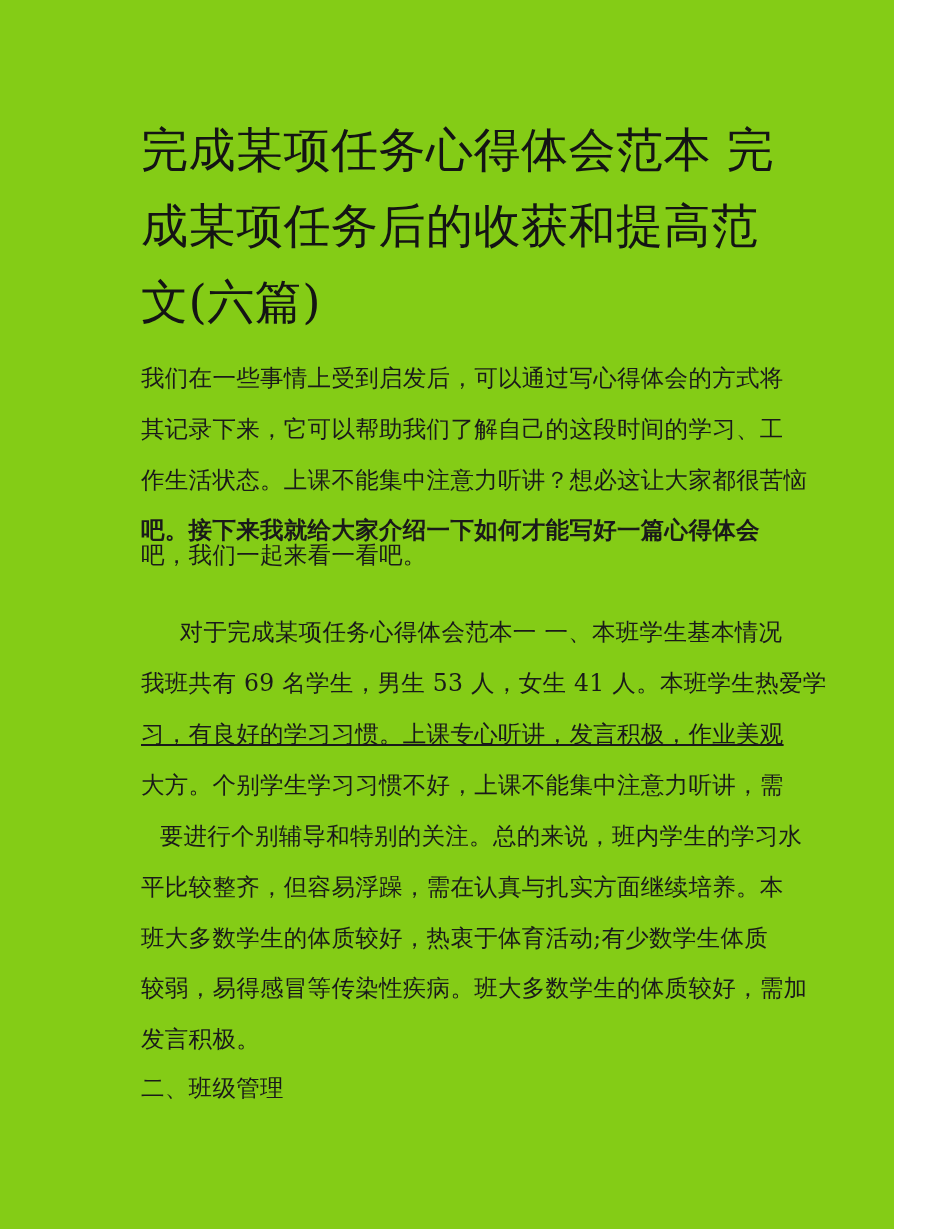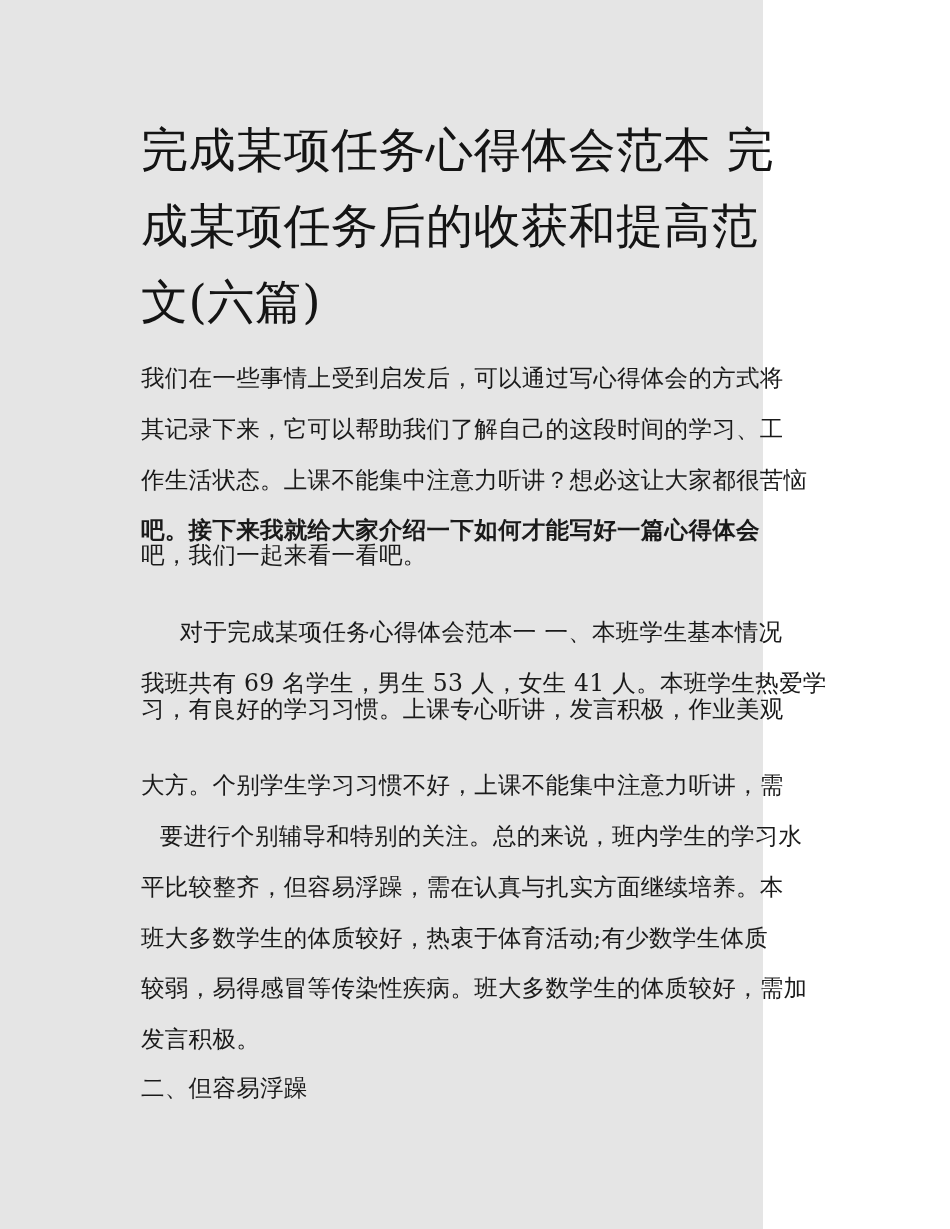--- a/index.html
+++ b/index.html
@@ -12,23 +12,23 @@
       height: 1229px;
       position: relative;
       overflow: hidden;
       font-family: "DejaVu Serif", "Liberation Serif", serif;
       color: #111111;
     }
     .page {
       position: absolute;
       left: 0;
       top: 0;
-      width: 763px;
+      width: 894px;
       height: 1229px;
-      background: #e5e5e5;
+      background: #84cc16;
     }
     .title {
       position: absolute;
       left: 141px;
       top: 112px;
       width: 680px;
       margin: 0;
       font-size: 47px;
       font-weight: normal;
       line-height: 76px;
@@ -66,24 +66,24 @@
     <div class="body-line" style="top:414px;">其记录下来，它可以帮助我们了解自己的这段时间的学习、工</div>
     <div class="body-line" style="top:465px;">作生活状态。上课不能集中注意力听讲？想必这让大家都很苦恼</div>
     <div class="body-line" style="top:515px;font-weight:bold;">吧。接下来我就给大家介绍一下如何才能写好一篇心得体会</div>
     <div class="body-line" style="top:540px;">吧，我们一起来看一看吧。</div>
   </div>
 
   <div class="body-line" style="top:617px;text-align:center;">对于完成某项任务心得体会范本一 一、本班学生基本情况</div>
 
   <div>
     <div class="body-line" style="top:668px;">我班共有 69 名学生，男生 53 人，女生 41 人。本班学生热爱学</div>
-    <div class="body-line" style="top:694px;">习，有良好的学习习惯。上课专心听讲，发言积极，作业美观</div>
+    <div class="body-line" style="top:719px;text-decoration:underline;">习，有良好的学习习惯。上课专心听讲，发言积极，作业美观</div>
     <div class="body-line" style="top:770px;">大方。个别学生学习习惯不好，上课不能集中注意力听讲，需</div>
     <div class="body-line" style="top:821px;text-align:center;">要进行个别辅导和特别的关注。总的来说，班内学生的学习水</div>
     <div class="body-line" style="top:872px;">平比较整齐，但容易浮躁，需在认真与扎实方面继续培养。本</div>
     <div class="body-line" style="top:923px;">班大多数学生的体质较好，热衷于体育活动;有少数学生体质</div>
     <div class="body-line" style="top:973px;">较弱，易得感冒等传染性疾病。班大多数学生的体质较好，需加</div>
     <div class="body-line" style="top:1024px;">发言积极。</div>
   </div>
 
-  <div class="body-line" style="top:1073px;">二、但容易浮躁</div>
+  <div class="body-line" style="top:1073px;">二、班级管理</div>
 
 </div>
 
 </body></html>

